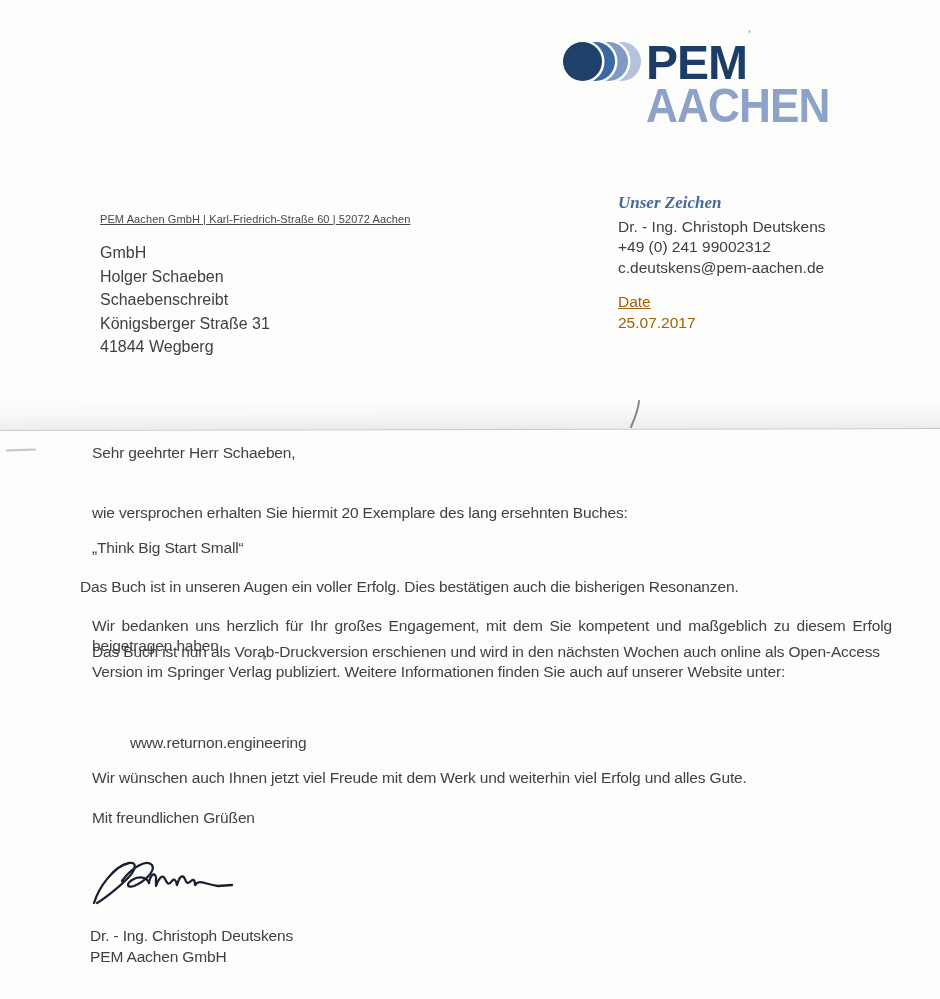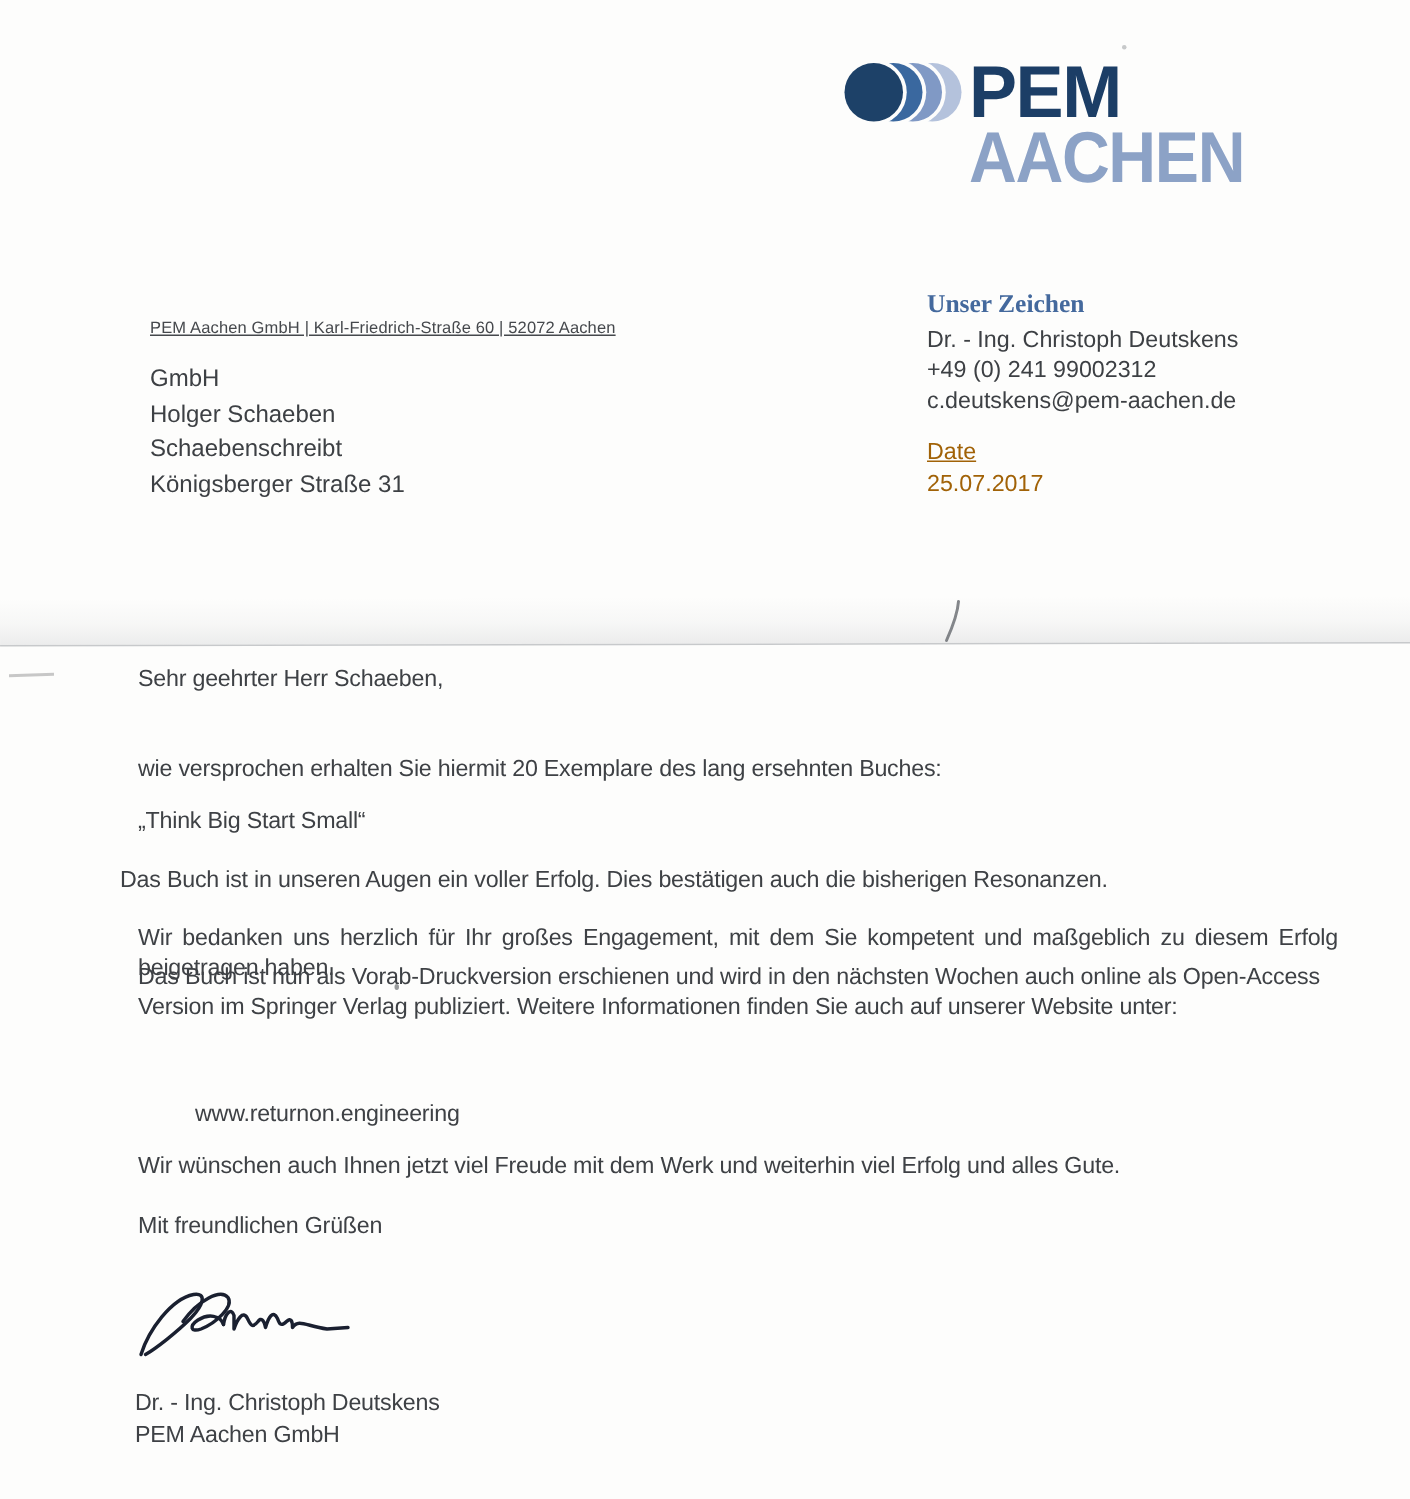--- a/index.html
+++ b/index.html
@@ -24,21 +24,21 @@
             letter-spacing:-1px;color:#1c3e66;line-height:1;transform:scaleX(.98);transform-origin:left;}
   .logo-bottom{position:absolute;left:83px;top:40px;font-size:48px;font-weight:bold;
             letter-spacing:-1px;color:#8ca2c6;line-height:1;transform:scaleX(.92);transform-origin:left;}
 
   
   .sender-line{left:100px;top:213px;font-size:11px;color:#45484c;
                text-decoration:underline;letter-spacing:.1px;white-space:nowrap;}
   .recipient{left:100px;top:241px;font-size:16px;line-height:23.5px;color:#3d4044;white-space:nowrap;}
   .ref-block{left:618px;top:193px;font-size:15.5px;line-height:20.5px;color:#3d4044;white-space:nowrap;}
   .ref-heading{font-family:"Liberation Serif", serif;font-weight:bold;font-size:17px;
-               color:#44699d;margin-bottom:3px;}
+               color:#44699d;margin-bottom:3px;font-style:italic;}
   .date-block{left:618px;top:291px;font-size:15.5px;line-height:21px;color:#a16207;white-space:nowrap;}
   .date-heading{text-decoration:underline;}
 
   
   .crease{left:0;top:398px;width:940px;height:31px;
           background:linear-gradient(to bottom, rgba(130,133,140,0) 0%, rgba(130,133,140,.05) 55%, rgba(120,123,130,.13) 100%);
           border-bottom:1px solid #c7c9cb;transform:rotate(-.12deg);}
   .fold-dash{left:6px;top:449px;width:30px;height:2px;background:#9b9b9b;
              opacity:.55;transform:rotate(-2deg);}
   .pen-mark{left:628px;top:399px;width:16px;height:30px;}
@@ -75,20 +75,21 @@
   <div class="logo-bottom">AACHEN</div>
 </div>
 
 <div class="abs sender-line">PEM Aachen GmbH | Karl-Friedrich-Straße 60 | 52072 Aachen</div>
 
 <div class="abs recipient">
   <div>GmbH</div>
   <div>Holger Schaeben</div>
   <div>Schaebenschreibt</div>
   <div>Königsberger Straße 31</div>
+  <div>41844 Wegberg</div>
 </div>
 
 <div class="abs ref-block">
   <div class="ref-heading">Unser Zeichen</div>
   <div>Dr. - Ing. Christoph Deutskens</div>
   <div>+49 (0) 241 99002312</div>
   <div>c.deutskens@pem-aachen.de</div>
 </div>
 
 <div class="abs date-block">

